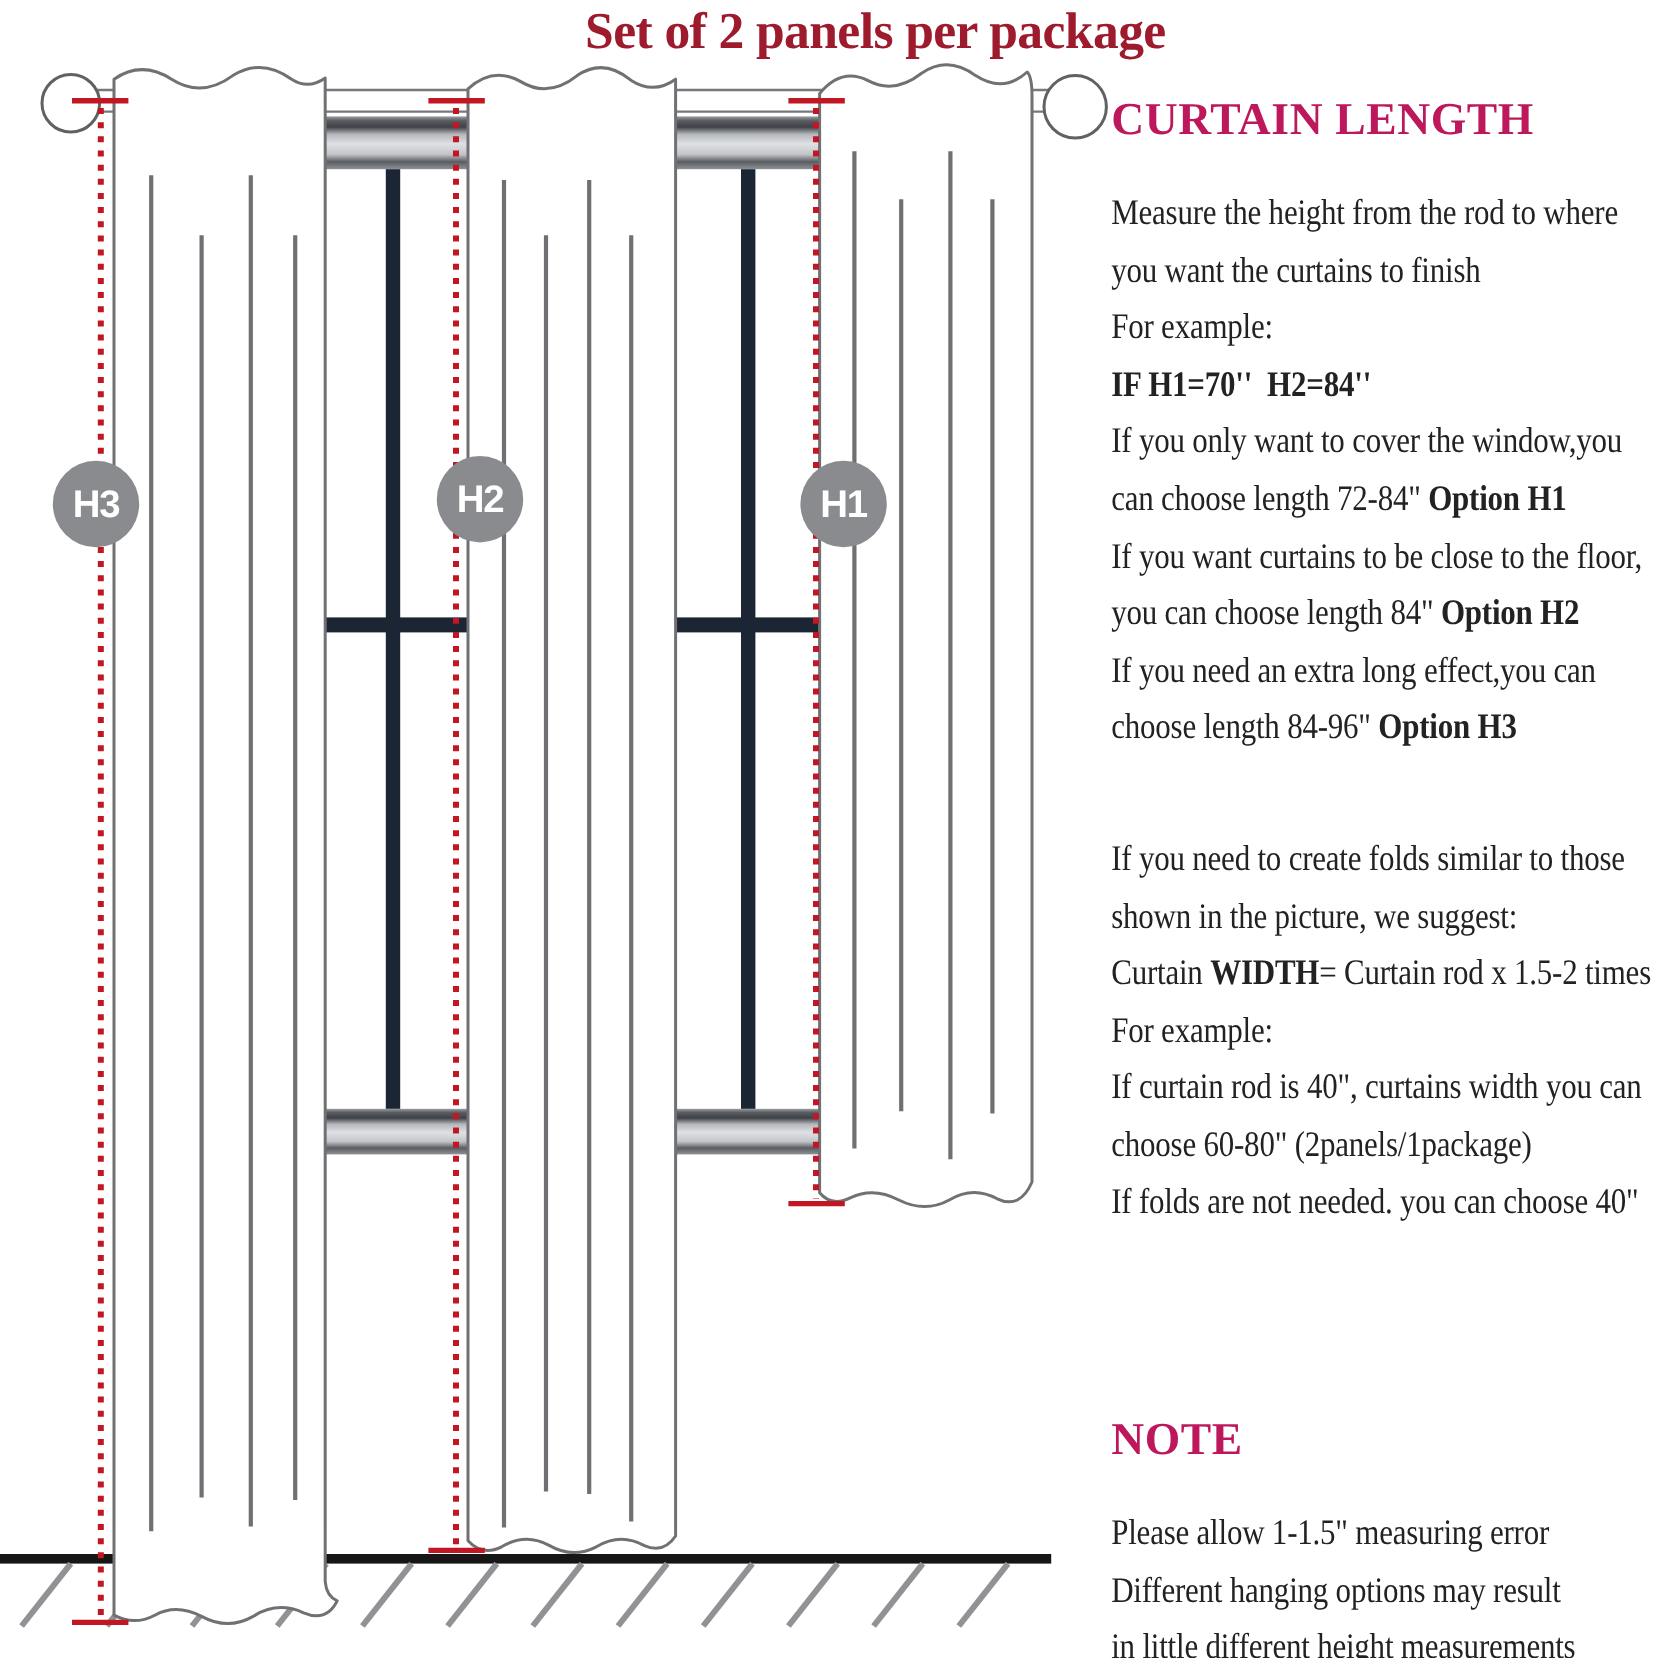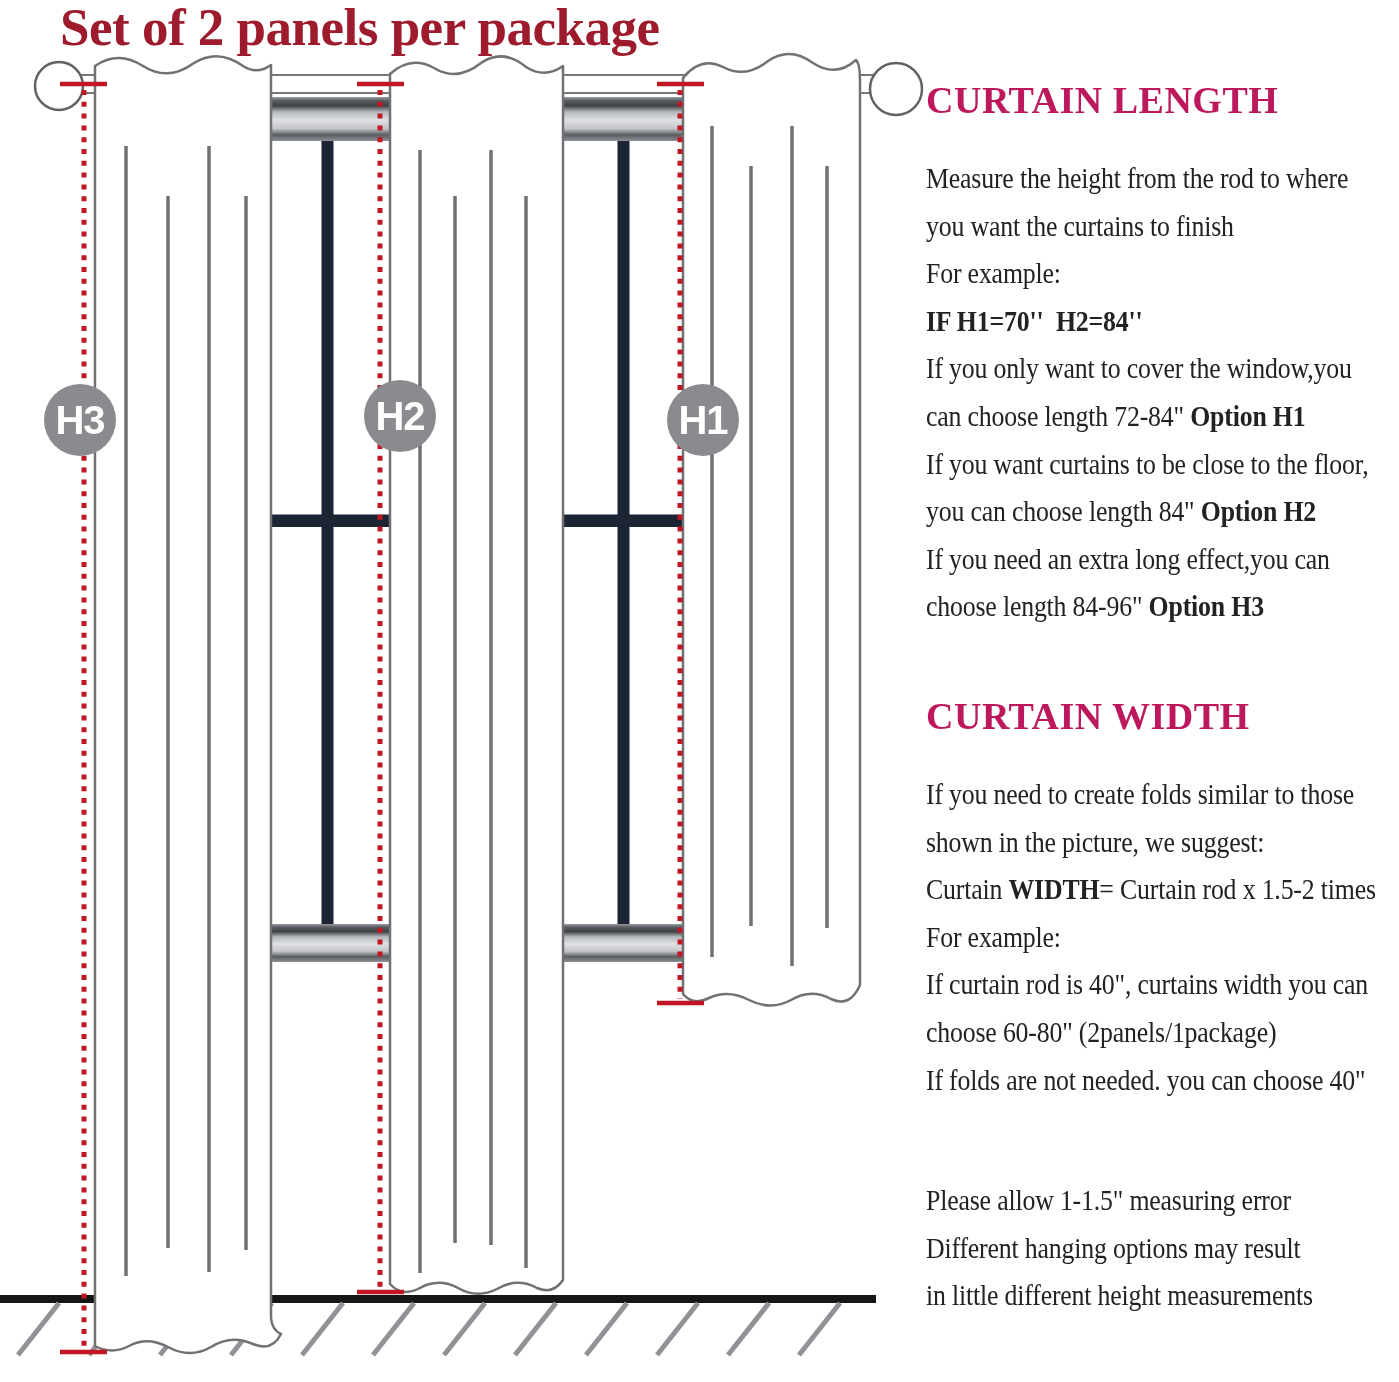--- a/index.html
+++ b/index.html
@@ -6,32 +6,32 @@
   .page{
     position:relative;
     width:1399px;height:1382px;
     background:#ffffff;
     overflow:hidden;
     font-family:"Liberation Serif","DejaVu Serif",serif;
   }
   .title{
     position:absolute;top:0;left:0;width:100%;
     box-sizing:border-box;padding-left:60px;
-    text-align:left;
-    font-size:53px;font-weight:bold;line-height:54px;
+    text-align:center;
+    font-size:43px;font-weight:bold;line-height:54px;
     color:var(--title_red,#9d1b2c);
     letter-spacing:-0.5px;
   }
   .diagram-svg{position:absolute;left:0;top:0;}
   .badge{
     position:absolute;width:72px;height:72px;border-radius:50%;
     background:var(--badge_gray,#8a8b8e);
     color:#ffffff;
     font-family:"Liberation Sans","DejaVu Sans",sans-serif;
-    font-weight:bold;font-size:40px;line-height:72px;text-align:center;
+    font-weight:bold;font-size:32px;line-height:72px;text-align:center;
     letter-spacing:-1px;
   }
   .badge-h3{left:44px;top:384px;}
   .badge-h2{left:364px;top:380px;}
   .badge-h1{left:667px;top:384px;}
   .section{position:absolute;left:926px;width:474px;color:#1c1c1c;}
   .section h2{
     margin:0 0 30px 0;
     font-size:38px;line-height:48px;font-weight:bold;
     letter-spacing:0.5px;color:#be185d;
@@ -171,33 +171,33 @@
         <p><span>If you only want to cover the window,you</span></p>
         <p><span>can choose length 72-84" </span><span class="b">Option H1</span></p>
         <p><span>If you want curtains to be close to the floor,</span></p>
         <p><span>you can choose length 84" </span><span class="b">Option H2</span></p>
         <p><span>If you need an extra long effect,you can</span></p>
         <p><span>choose length 84-96" </span><span class="b">Option H3</span></p>
       </div>
   </div>
 
   <div class="section sec-2">
-    <h2>CURTAIN WIDTH</h2>
     <div class="lines">
         <p><span>If you need to create folds similar to those</span></p>
         <p><span>shown in the picture, we suggest:</span></p>
         <p><span>Curtain </span><span class="b">WIDTH</span><span>= Curtain rod x 1.5-2 times</span></p>
         <p><span>For example:</span></p>
         <p><span>If curtain rod is 40", curtains width you can</span></p>
         <p><span>choose 60-80" (2panels/1package)</span></p>
         <p><span>If folds are not needed. you can choose 40"</span></p>
       </div>
   </div>
 
   <div class="section sec-3">
+    <h2>NOTE</h2>
     <div class="lines">
         <p><span>Please allow 1-1.5" measuring error</span></p>
         <p><span>Different hanging options may result</span></p>
         <p><span>in little different height measurements</span></p>
       </div>
   </div>
 
 </div>
 
 </body></html>

